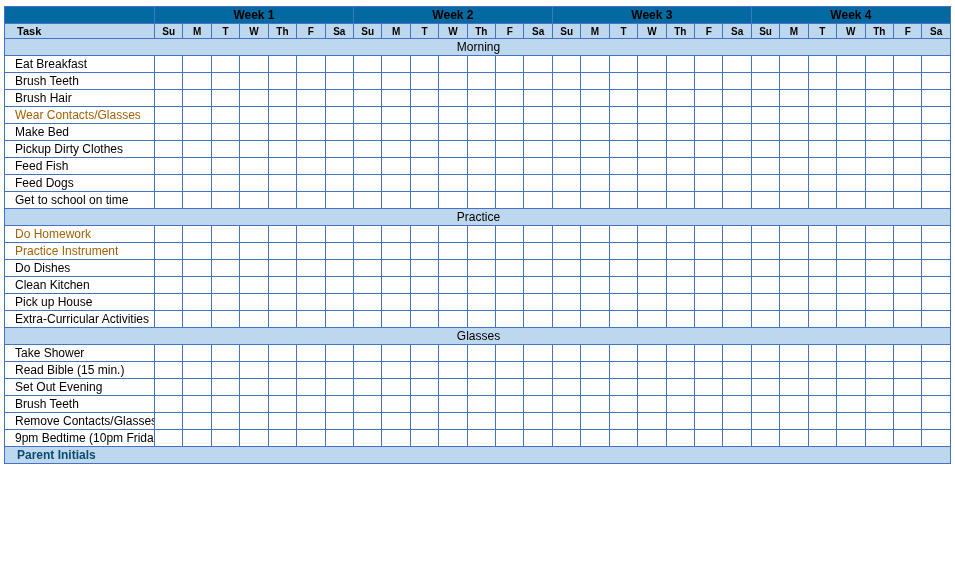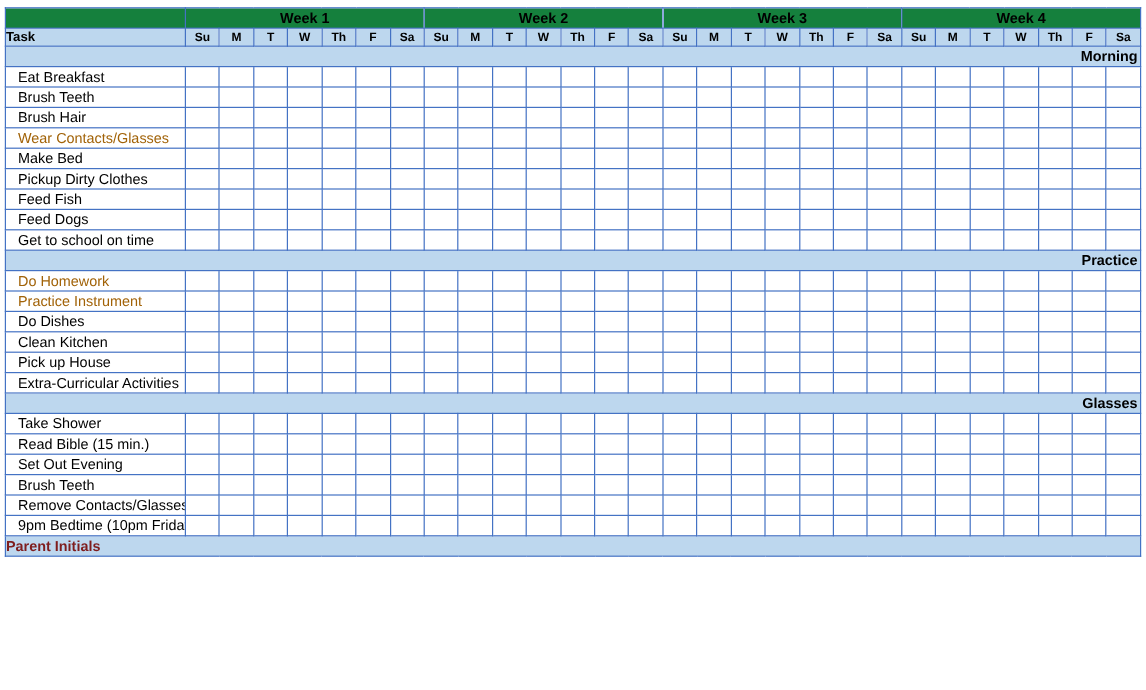--- a/index.html
+++ b/index.html
@@ -23,54 +23,54 @@
     th, td {
       border: 1px solid #4472C4;
       padding: 1px 2px;
       text-align: center;
       white-space: nowrap;
       overflow: hidden;
     }
     .task-col {
       text-align: left;
       width: 150px;
-      padding-left: 0;
+      padding-left: 12px;
     }
     .header-week {
-      background-color: #15803d;
+      background-color: #0369a1;
       font-weight: bold;
       font-size: 12px;
     }
     .header-day {
       background-color: #BDD7EE;
       font-weight: bold;
       font-size: 11px;
     }
     .section-row td {
       background-color: #BDD7EE;
-      font-weight: bold;
+      font-weight: normal;
       color: #000;
-      text-align: right;
+      text-align: center;
       padding-left: 4px;
     }
     .task-red {
       color: #a16207;
       font-weight: normal;
     }
     .task-normal {
       color: #000;
     }
     .day-cell {
       width: 18px;
       min-width: 16px;
       font-size: 10px;
     }
     .parent-row td {
       font-weight: bold;
-      color: #7f1d1d;
+      color: #0c4a6e;
       background-color: #BDD7EE;
     }
     .indented {
       padding-left: 10px !important;
     }
   </style>
 </head>
 <body>
 
 <h1></h1>

